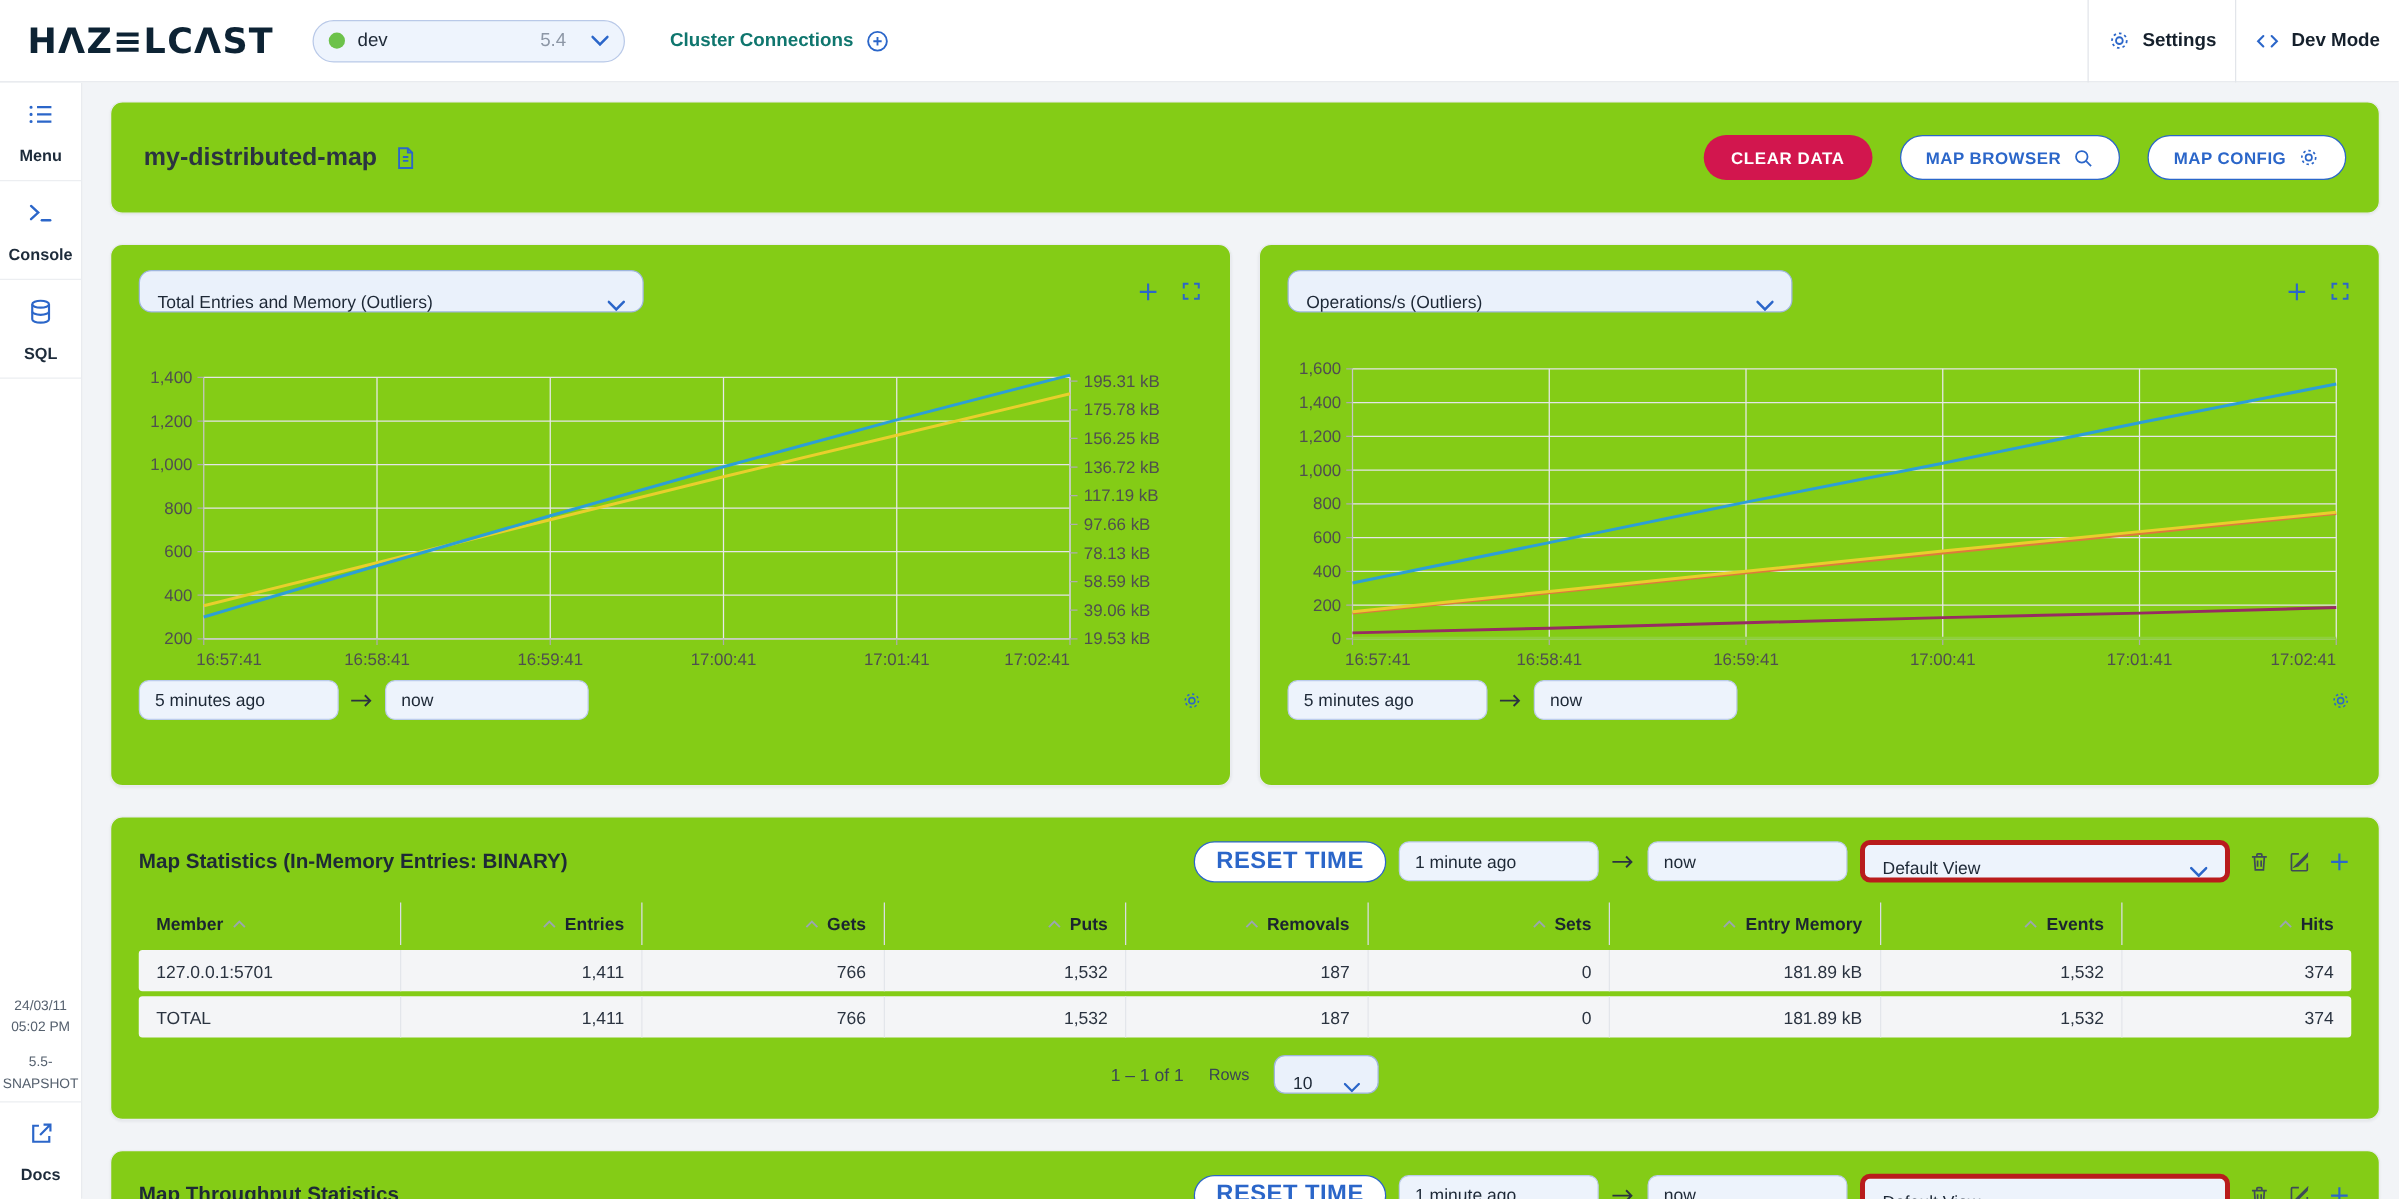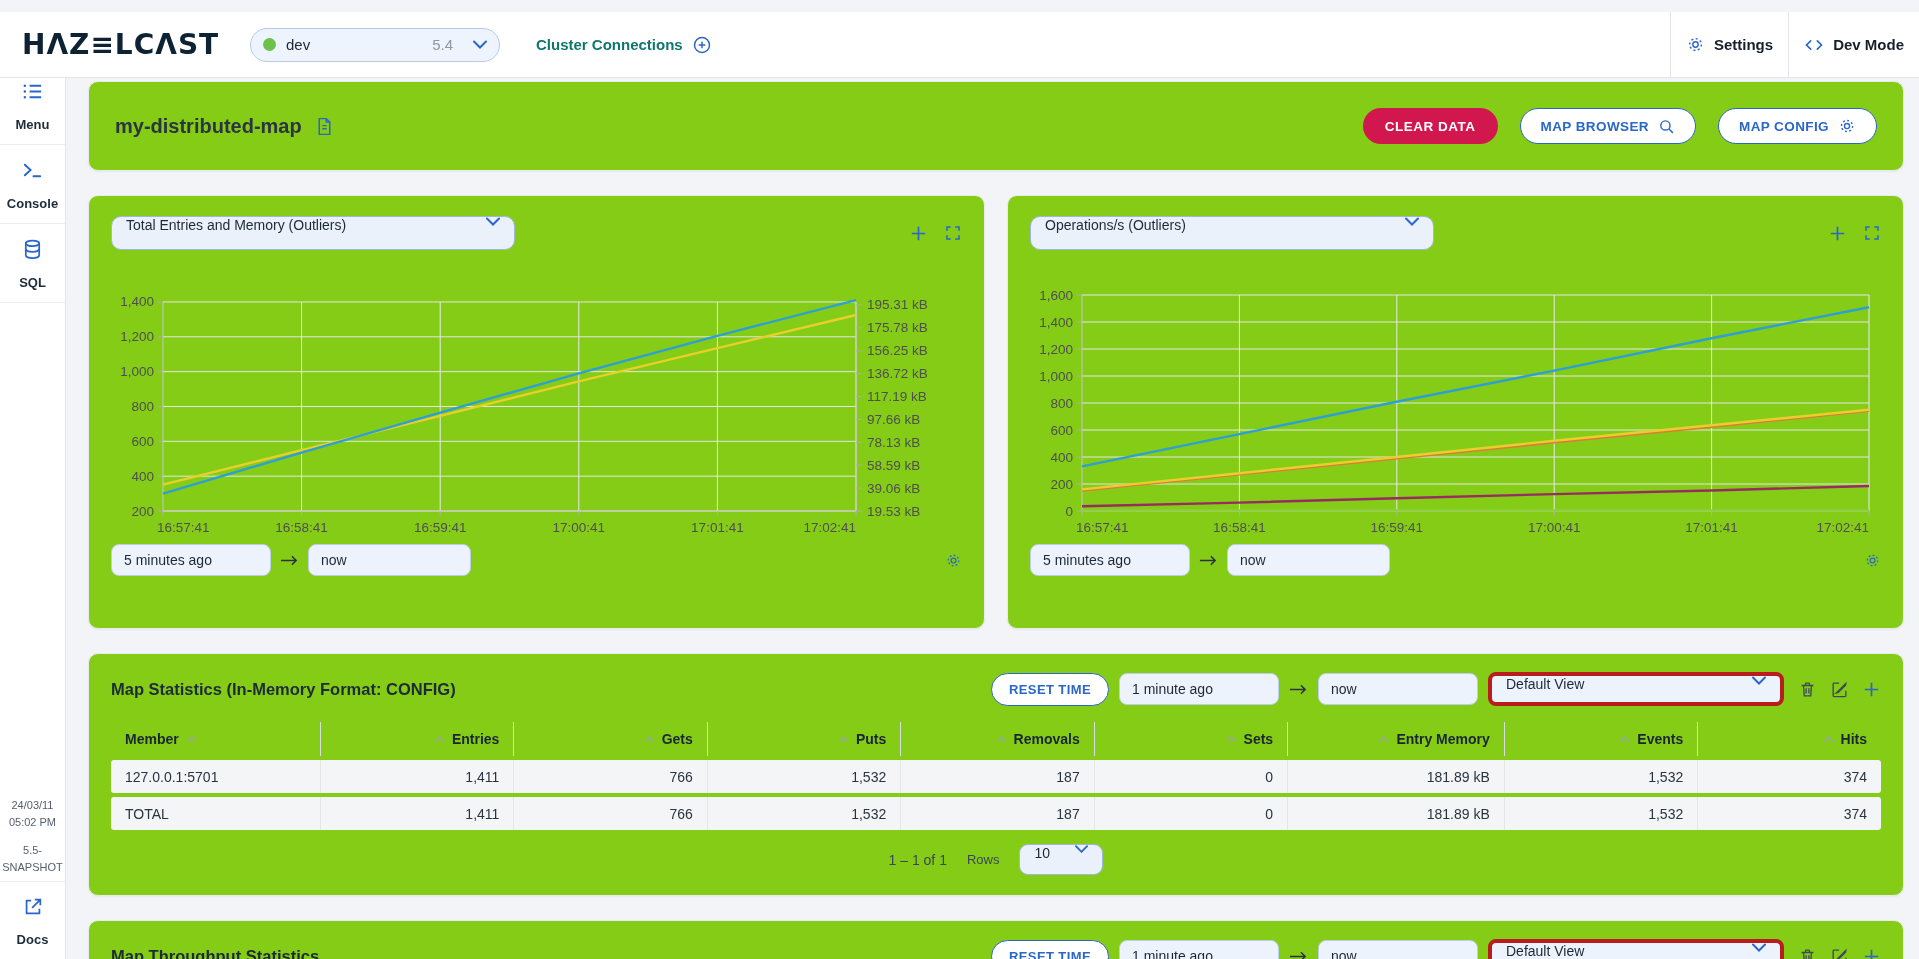--- a/index.html
+++ b/index.html
@@ -1,20 +1,20 @@
 <!DOCTYPE html>
 <html><head>
 <meta charset="utf-8">
 <style>
   *{margin:0;padding:0;box-sizing:border-box}
   html,body{width:1919px;height:959px;overflow:hidden;background:#f2f4f7;
     font-family:"Liberation Sans","DejaVu Sans",sans-serif;color:#25303c}
   svg{display:block}
   
-  .topbar{position:fixed;top:12px;left:0;width:1919px;height:66px;background:#fff;
+  .topbar{position:fixed;top:0;left:0;width:1919px;height:66px;background:#fff;
     border-bottom:1px solid #e2e5ea;display:flex;align-items:center;z-index:20}
   .logo{font-size:28px;font-weight:800;letter-spacing:1px;color:#0d2334;margin-left:22px;width:228px;
     font-family:"DejaVu Sans","Liberation Sans",sans-serif}
   .cluster-pill{width:250px;height:34px;border:1px solid #b9c9e8;background:#eef4fd;border-radius:17px;
     display:flex;align-items:center;padding:0 12px;gap:10px;cursor:pointer}
   .green-dot{width:13px;height:13px;border-radius:50%;background:#6cc24a;flex:none}
   .cluster-name{font-size:15px;color:#1d2836;flex:1}
   .cluster-ver{font-size:15px;color:#8d97a6;margin-right:10px}
   .conn-wrap{display:flex;align-items:center;gap:9px;margin-left:36px;cursor:pointer}
   .conn-label{font-size:15px;font-weight:700;color:#0f766e}
@@ -34,27 +34,27 @@
   .main{position:absolute;top:66px;left:66px;width:1853px;padding:15px 15px 0 22px}
   .card{background:#84cc16;border:1px solid #e9ebef;border-radius:10px;box-shadow:0 1px 2px rgba(16,24,40,.05)}
   .header-card{height:90px;display:flex;align-items:center;padding:0 26px}
   .page-title{font-size:20px;color:#2b3440;margin-right:12px}
   .header-actions{margin-left:auto;display:flex;align-items:center;gap:22px}
   .btn-danger{height:36px;padding:0 22px;border:none;border-radius:18px;background:#d2164e;color:#fff;
     font-size:13.5px;font-weight:700;letter-spacing:.5px;cursor:pointer;font-family:inherit}
   .btn-outline{height:36px;padding:0 20px;border:1.5px solid #2b66c9;border-radius:18px;background:#fff;
     color:#2b66c9;font-size:13.5px;font-weight:700;letter-spacing:.4px;cursor:pointer;
     display:inline-flex;align-items:center;gap:9px;font-family:inherit}
-  .btn-outline.sm{height:33px;padding:0 17px;font-size:13px}
+  .btn-outline.sm{height:33px;padding:0 17px;font-size:19px}
   
   .charts-row{display:flex;gap:22px;margin-top:24px}
   .chart-card{width:897px;height:434px;padding:20px 22px}
   .chart-head{display:flex;align-items:center}
   .select-pill{height:34px;background:#eaf1fb;border:1px solid #9fb6dd;border-radius:10px;
-    display:flex;align-items:flex-start;padding:0 14px;cursor:pointer}
+    display:flex;align-items:flex-end;padding:0 14px;cursor:pointer}
   .select-pill .sel-text{font-size:14px;color:#1d2836;flex:1}
   .chart-select{width:404px}
   .chart-head-icons{margin-left:auto;display:flex;align-items:center;gap:16px}
   .icon-btn{background:none;border:none;cursor:pointer;padding:0;display:flex;align-items:center}
   .plot-wrap{margin-top:36px;height:258px}
   .time-row{margin-top:0;display:flex;align-items:center;gap:9px}
   .input-pill{height:32px;background:#edf3fc;border:1px solid #bcccec;border-radius:8px;
     padding:0 12px;font-size:14px;color:#1d2836;font-family:inherit;outline:none}
   .w160{width:160px}.w163{width:163px}
   .time-gear{margin-left:auto}
@@ -389,21 +389,21 @@
               <circle cx="12" cy="12" r="3.4"></circle>
               <circle cx="12" cy="12" r="7.4" stroke-dasharray="2.6 3.1"></circle>
             </svg>
         </button>
       </div>
     </section>
   </div>
 
   <section class="card stats-card">
     <div class="stats-head">
-      <h2 class="stats-title">Map Statistics (In-Memory Format: CONFIG)</h2>
+      <h2 class="stats-title">Map Statistics (In-Memory Entries: BINARY)</h2>
       <div class="stats-toolbar">
         <button class="btn-outline sm">RESET TIME</button>
         <input class="input-pill w160" value="1 minute ago" style="">
         <svg viewBox="0 0 20 12" width="19" height="13" fill="none" stroke="#2a3340" stroke-width="1.6">
             <path d="M1 6h16M12.5 1.5L17 6l-4.5 4.5"></path>
           </svg>
         <input class="input-pill w160" value="now" style="">
         <div class="select-pill view-select">
           <span class="sel-text">Default View</span>
           <svg viewBox="0 0 14 8" width="14" height="9" fill="none" stroke="#2b66c9" stroke-width="2" stroke-linecap="round">

